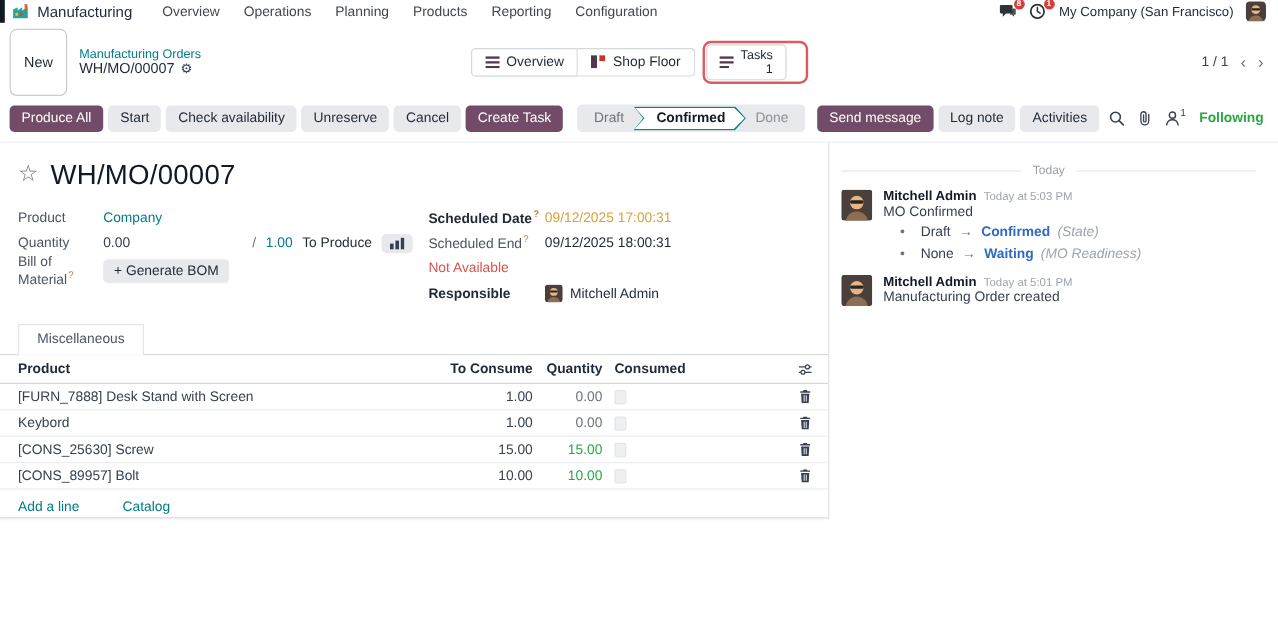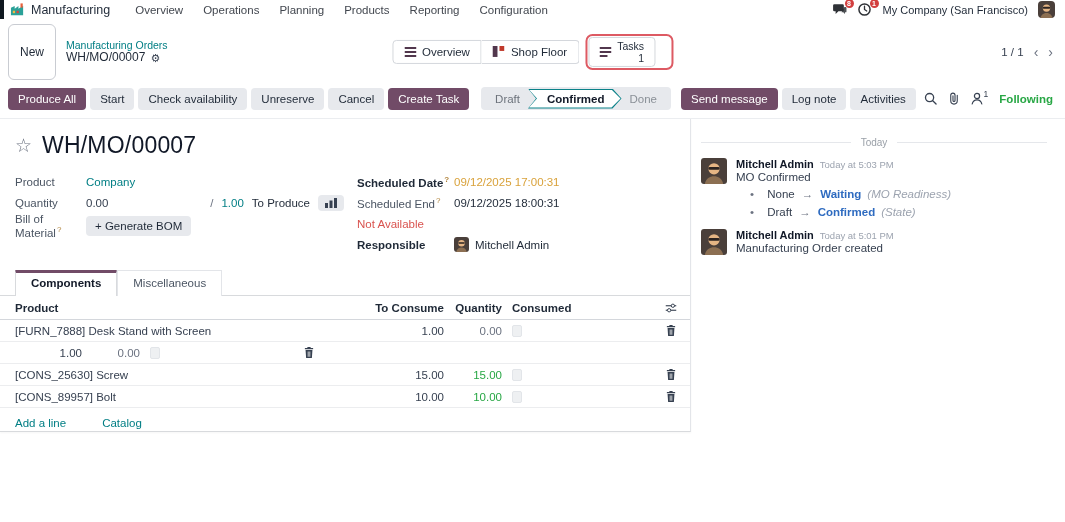--- a/index.html
+++ b/index.html
@@ -336,21 +336,20 @@
                     <path d="M3.5 24c1-5.2 4.8-7.2 8.5-7.2s7.5 2 8.5 7.2z" fill="#8c6f52"></path>
                   </svg>
               </span>
               <span class="fvalue" style="color:#1f2937;">Mitchell Admin</span>
             </span>
           </div>
         </div>
       </div>
 
       <div class="tabs">
-        <button class="tab active">Components</button>
         <button class="tab inactive">Miscellaneous</button>
       </div>
 
       <div>
         <div class="tbl-header">
           <span class="col-name">Product</span>
           <span class="col-consume">To Consume</span>
           <span class="col-qty">Quantity</span>
           <span class="col-consumed">Consumed</span>
           <span class="col-actions">
@@ -370,20 +369,21 @@
           <span class="col-consumed">
               <span class="consumed-chip"></span>
             </span>
           <span class="col-actions trash-btn">
             <svg width="10" height="11" viewBox="0 0 14 16">
                 <path fill="#374151" d="M5 0h4l.7 1.6H13v1.6H1V1.6h3.3L5 0zM2 4.5h10L11.2 16H2.8L2 4.5zm3.2 2v7.5h1.1V6.5H5.2zm2.5 0v7.5h1.1V6.5H7.7z"></path>
               </svg>
           </span>
         </div>
         <div class="tbl-row">
+          <span class="col-name">Keybord</span>
           <span class="col-consume">1.00</span>
           <span class="col-qty qty-zero">0.00</span>
           <span class="col-consumed">
               <span class="consumed-chip"></span>
             </span>
           <span class="col-actions trash-btn">
             <svg width="10" height="11" viewBox="0 0 14 16">
                 <path fill="#374151" d="M5 0h4l.7 1.6H13v1.6H1V1.6h3.3L5 0zM2 4.5h10L11.2 16H2.8L2 4.5zm3.2 2v7.5h1.1V6.5H5.2zm2.5 0v7.5h1.1V6.5H7.7z"></path>
               </svg>
           </span>
@@ -439,24 +439,24 @@
             </svg>
         </span>
         <div>
           <div class="msg-head">
             <span class="msg-author">Mitchell Admin</span>
             <span class="msg-time">Today at 5:03 PM</span>
           </div>
           <div class="msg-body">MO Confirmed</div>
           <ul class="track-list">
             <li>
-              <span>None</span><span class="track-arrow">→</span><span class="track-to">Waiting</span><span class="track-field">(MO Readiness)</span>
+              <span>Draft</span><span class="track-arrow">→</span><span class="track-to">Confirmed</span><span class="track-field">(State)</span>
             </li>
             <li>
-              <span>Draft</span><span class="track-arrow">→</span><span class="track-to">Confirmed</span><span class="track-field">(State)</span>
+              <span>None</span><span class="track-arrow">→</span><span class="track-to">Waiting</span><span class="track-field">(MO Readiness)</span>
             </li>
           </ul>
         </div>
       </div>
 
       <div class="message">
         <span class="avatar-md">
           <svg viewBox="0 0 24 24" width="26" height="26">
               <rect width="24" height="24" fill="#4a3f3a"></rect>
               <circle cx="12" cy="10" r="5.2" fill="#e5b584"></circle>

